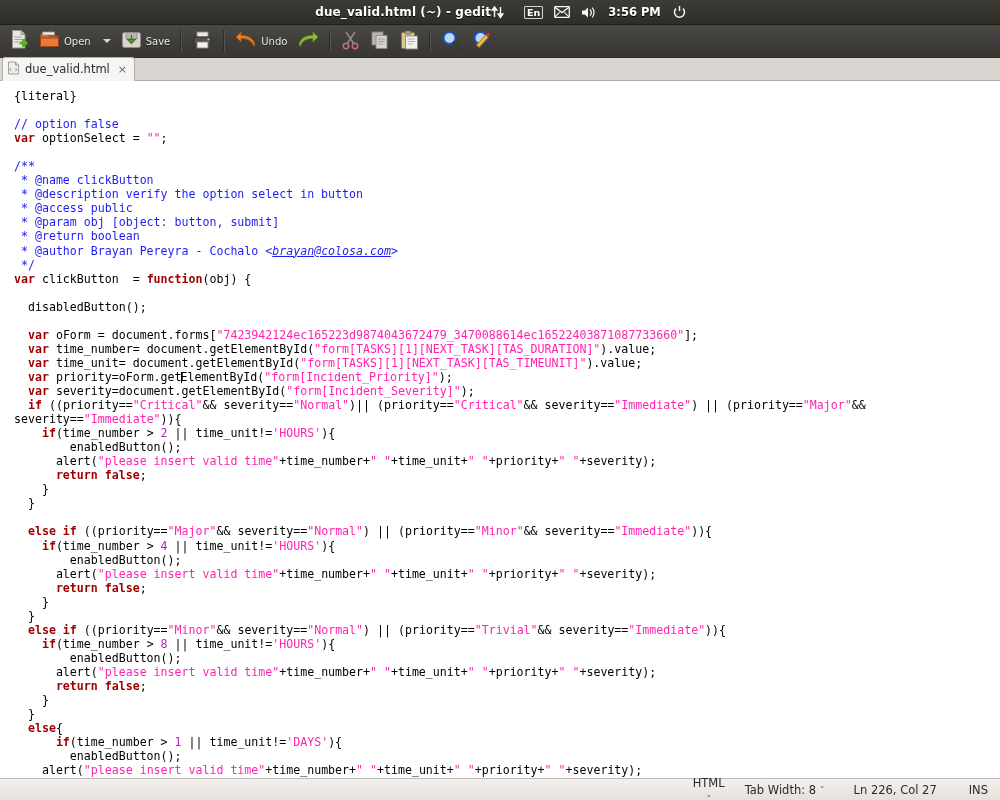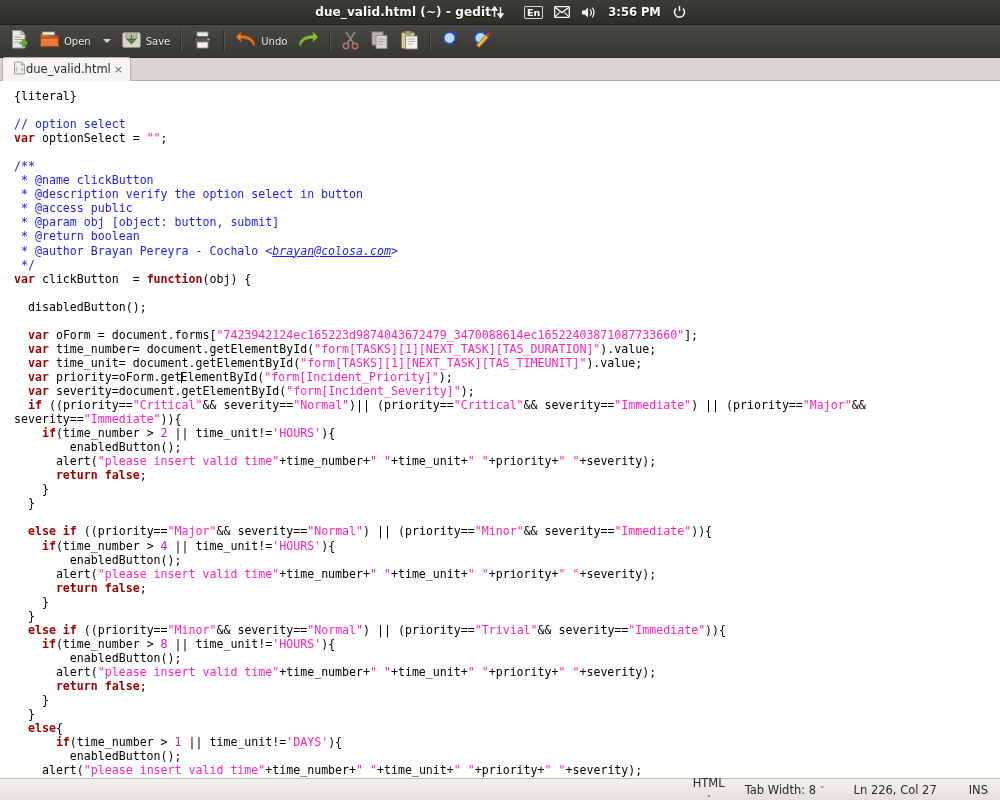--- a/index.html
+++ b/index.html
@@ -43,22 +43,22 @@
   .tb-sep{width:1px;height:22px;background:#2d2c28;border-right:1px solid #56544f;margin:0 5px;}
   .tb-arrow{width:0;height:0;border-left:4px solid transparent;border-right:4px solid transparent;border-top:4px solid #d8d5d0;margin-left:2px;}
 
   
   .tabstrip{
     height:23px;flex:0 0 23px;background:#d8d4cf;
     border-bottom:1px solid #b3aea7;display:flex;align-items:flex-end;
     padding-left:2px;box-sizing:border-box;
   }
   .tab{
-    height:22px;display:flex;align-items:center;
-    padding:0 7px 0 10px;background:#f6f5f3;
+    height:22px;display:flex;align-items:center;gap:5px;
+    padding:0 7px 0 4px;background:#f6f5f3;
     border:1px solid #b3aea7;border-bottom:1px solid #f6f5f3;
     border-radius:3px 3px 0 0;position:relative;top:1px;
   }
   .tab-title{font-size:11.5px;color:#2b2b2b;}
   .tab-close{font-size:11px;color:#6a6a6a;padding-left:3px;cursor:default;}
 
   
   .editor{
     flex:1 1 auto;background:#ffffff;position:relative;overflow:hidden;
   }
@@ -270,21 +270,21 @@
         </svg>
       </span>
       <span class="tab-title">due_valid.html</span>
       <span class="tab-close">×</span>
     </div>
   </div>
 
   <div class="editor">
 <pre class="code"><span>{literal}</span>
 
-<span class="cm">// option select</span>
+<span class="cm">// option false</span>
 <span><span class="kw">var</span> optionSelect = <span class="str">""</span>;</span>
 
 <span class="cm">/**</span>
 <span class="cm"> * @name clickButton</span>
 <span class="cm"> * @description verify the option select in button</span>
 <span class="cm"> * @access public</span>
 <span class="cm"> * @param obj [object: button, submit]</span>
 <span class="cm"> * @return boolean</span>
 <span class="cm"> * @author Brayan Pereyra - Cochalo &lt;<span class="mail">brayan@colosa.com</span>&gt;</span>
 <span class="cm"> */</span>

